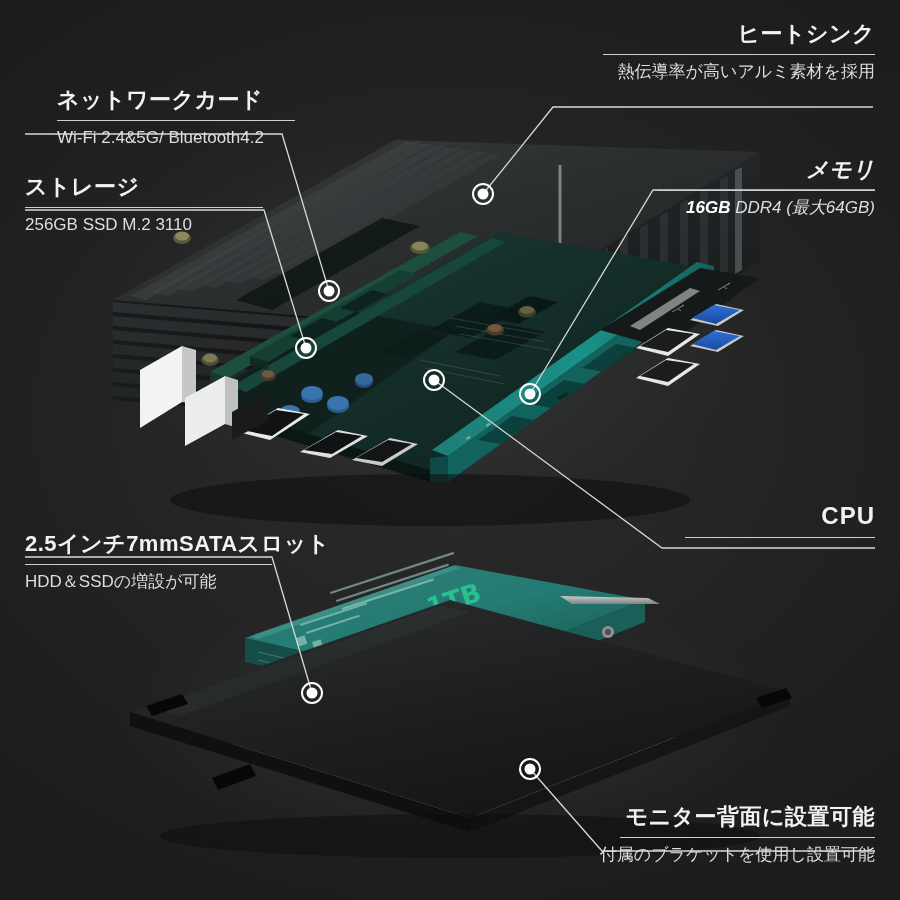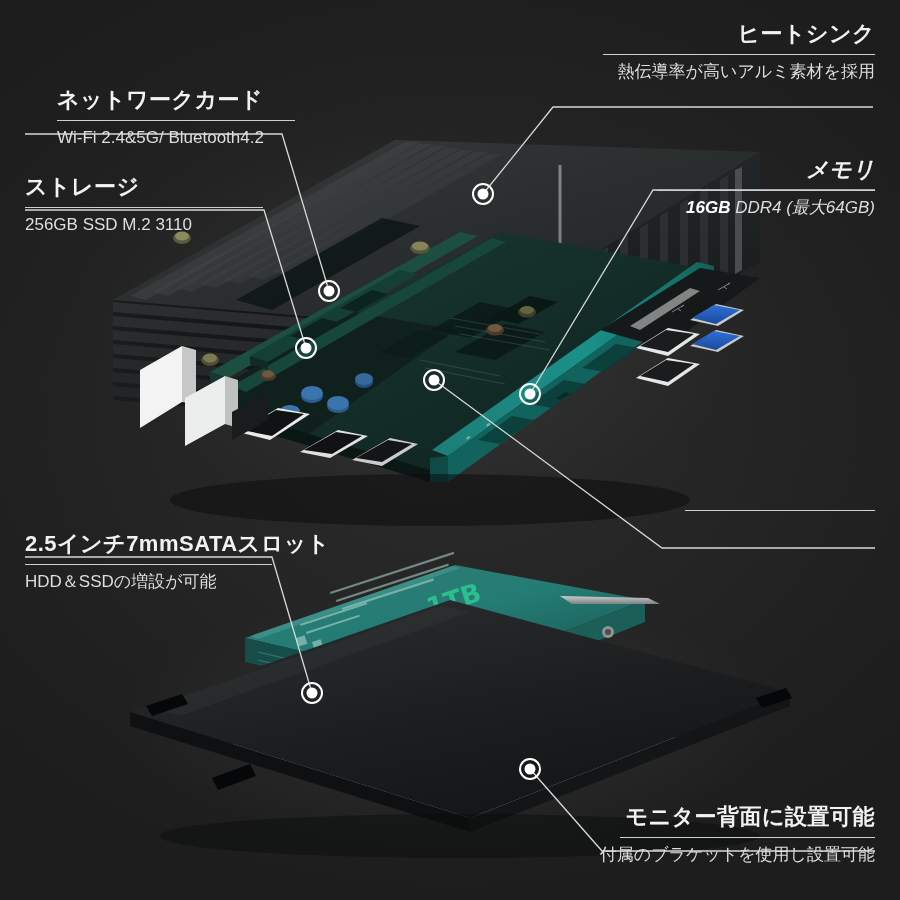--- a/index.html
+++ b/index.html
@@ -456,20 +456,21 @@
     <div class="sub">256GB SSD M.2 3110</div>
   </div>
 
   <div class="callout right" id="c-memory">
     <div class="title">メモリ</div>
     <div class="rule"></div>
     <div class="sub"><b>16GB</b> <span>DDR4 (最大64GB)</span></div>
   </div>
 
   <div class="callout right cpu" id="c-cpu">
+    <div class="title">CPU</div>
     <div class="rule"></div>
   </div>
 
   <div class="callout left" id="c-sata">
     <div class="title">2.5インチ7mmSATAスロット</div>
     <div class="rule"></div>
     <div class="sub">HDD＆SSDの増設が可能</div>
   </div>
 
   <div class="callout right" id="c-monitor">

